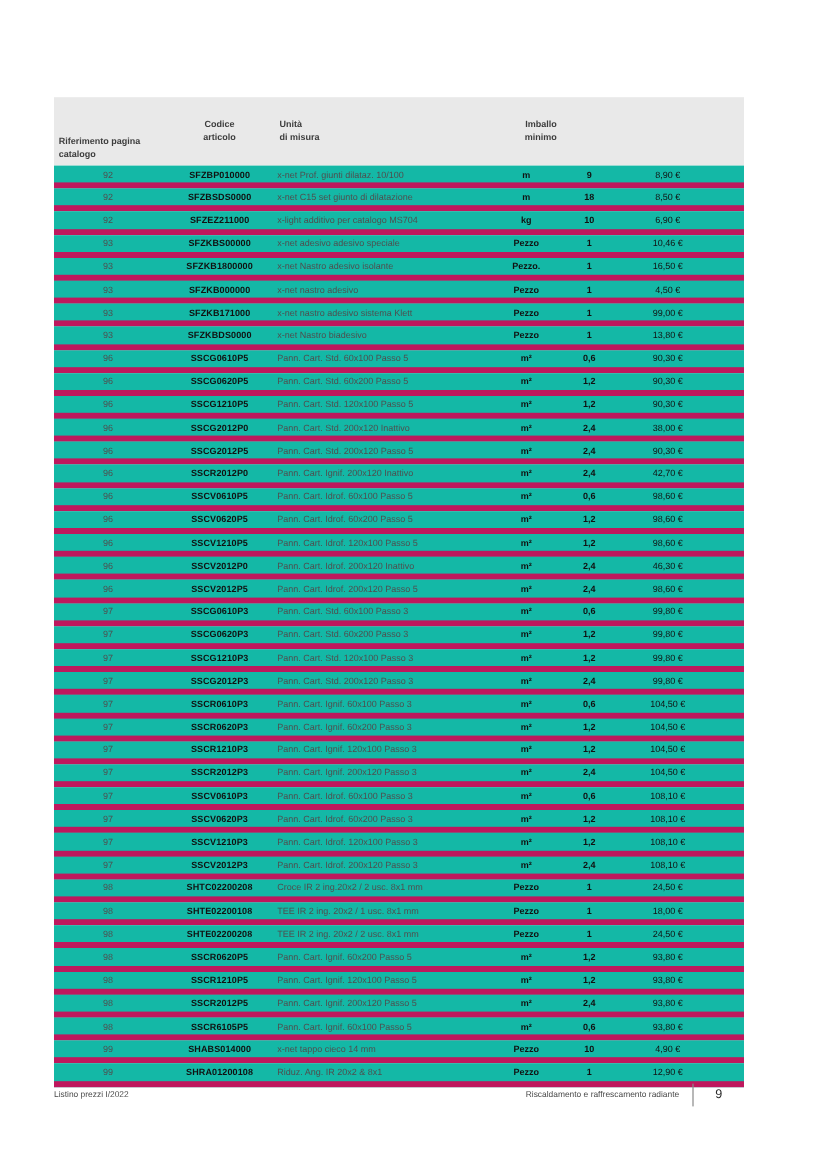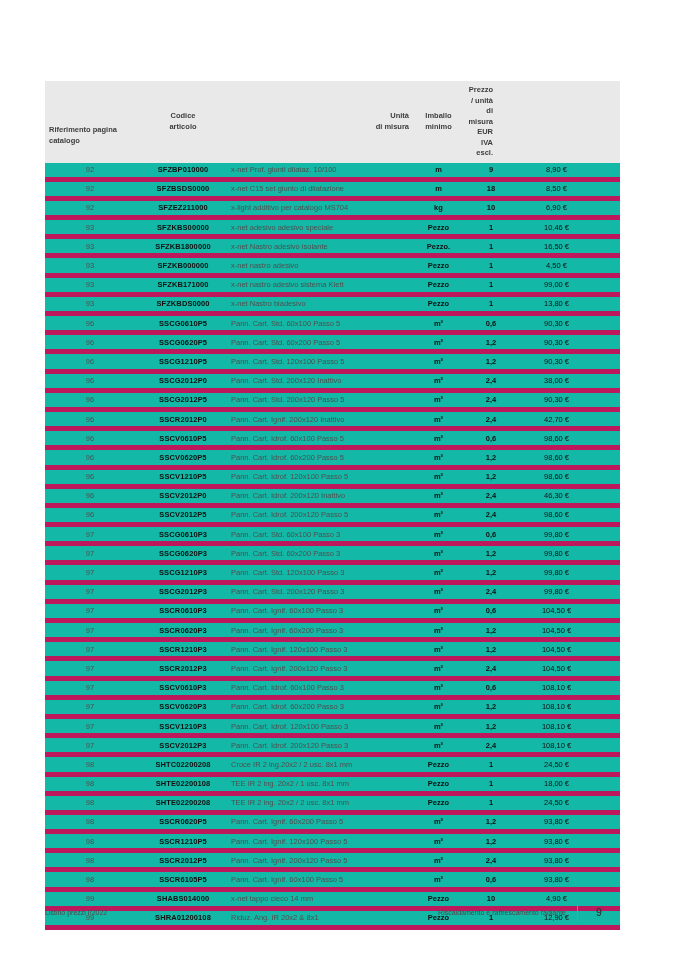--- a/index.html
+++ b/index.html
@@ -27,22 +27,22 @@
     align-items: center;
     font-size: 7.5px;
     font-weight: 700;
     color: #3d3d3d;
     line-height: 10.5px;
   }
   .thead .h { white-space: pre-line; padding: 4px 2px; }
   .h-ref   { text-align: left; padding-left: 4px !important; margin-top: 28px; }
   .h-code  { text-align: center; }
   .h-desc  { text-align: left; }
-  .h-unit  { text-align: right; }
-  .h-qty   { text-align: center; }
+  .h-unit  { text-align: left; }
+  .h-qty   { text-align: right; }
   .h-price { text-align: right; padding-right: 23px !important; }
   .tbody .row {
     display: grid;
     grid-template-columns: 90px 96px 180px 55px 50px 1fr;
     height: 19.2px;
     align-items: center;
     border-bottom: 5px solid #be185d;
     font-size: 7.5px;
     background: #14b8a6;
   }
@@ -89,22 +89,20 @@
   <div class="price-table">
     <div class="thead">
       <div class="h h-ref">Riferimento pagina
 catalogo</div>
       <div class="h h-code">Codice
 articolo</div>
       <div class="h h-unit">Unità
 di misura</div>
       <div class="h h-qty">Imballo
 minimo</div>
-      <div class="h h-price">Prezzo / unità di misura
-EUR IVA escl.</div>
     </div>
     <div class="tbody" id="table-body">
   <div class="row">
     <div class="c c-ref">92</div>
     <div class="c c-code">SFZBP010000</div>
     <div class="c c-desc">x-net Prof. giunti dilataz. 10/100</div>
     <div class="c c-unit">m</div>
     <div class="c c-qty">9</div>
     <div class="c c-price">8,90 €</div>
   </div>

